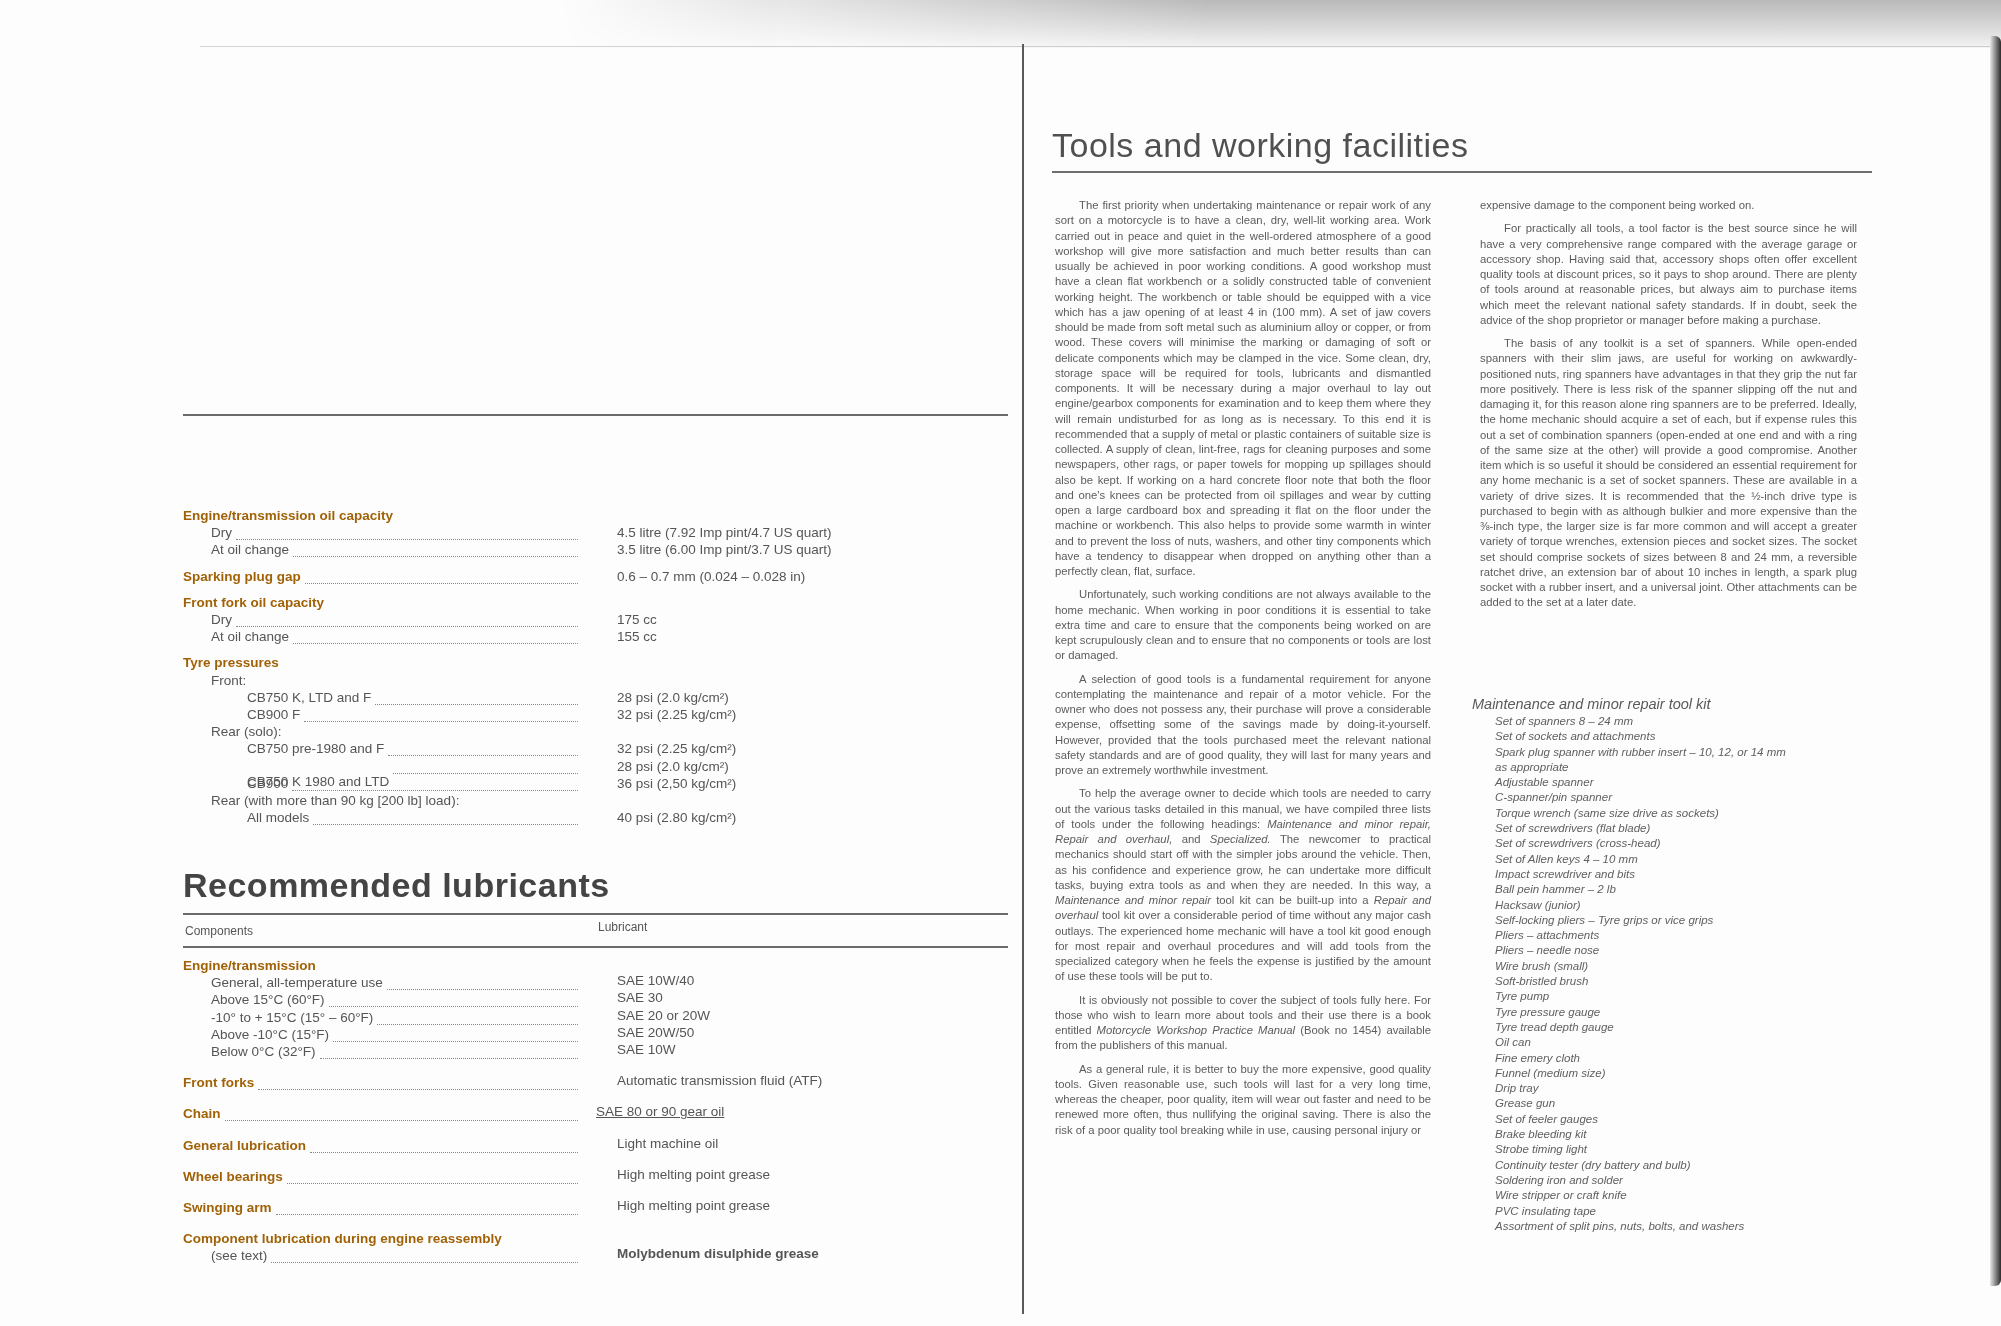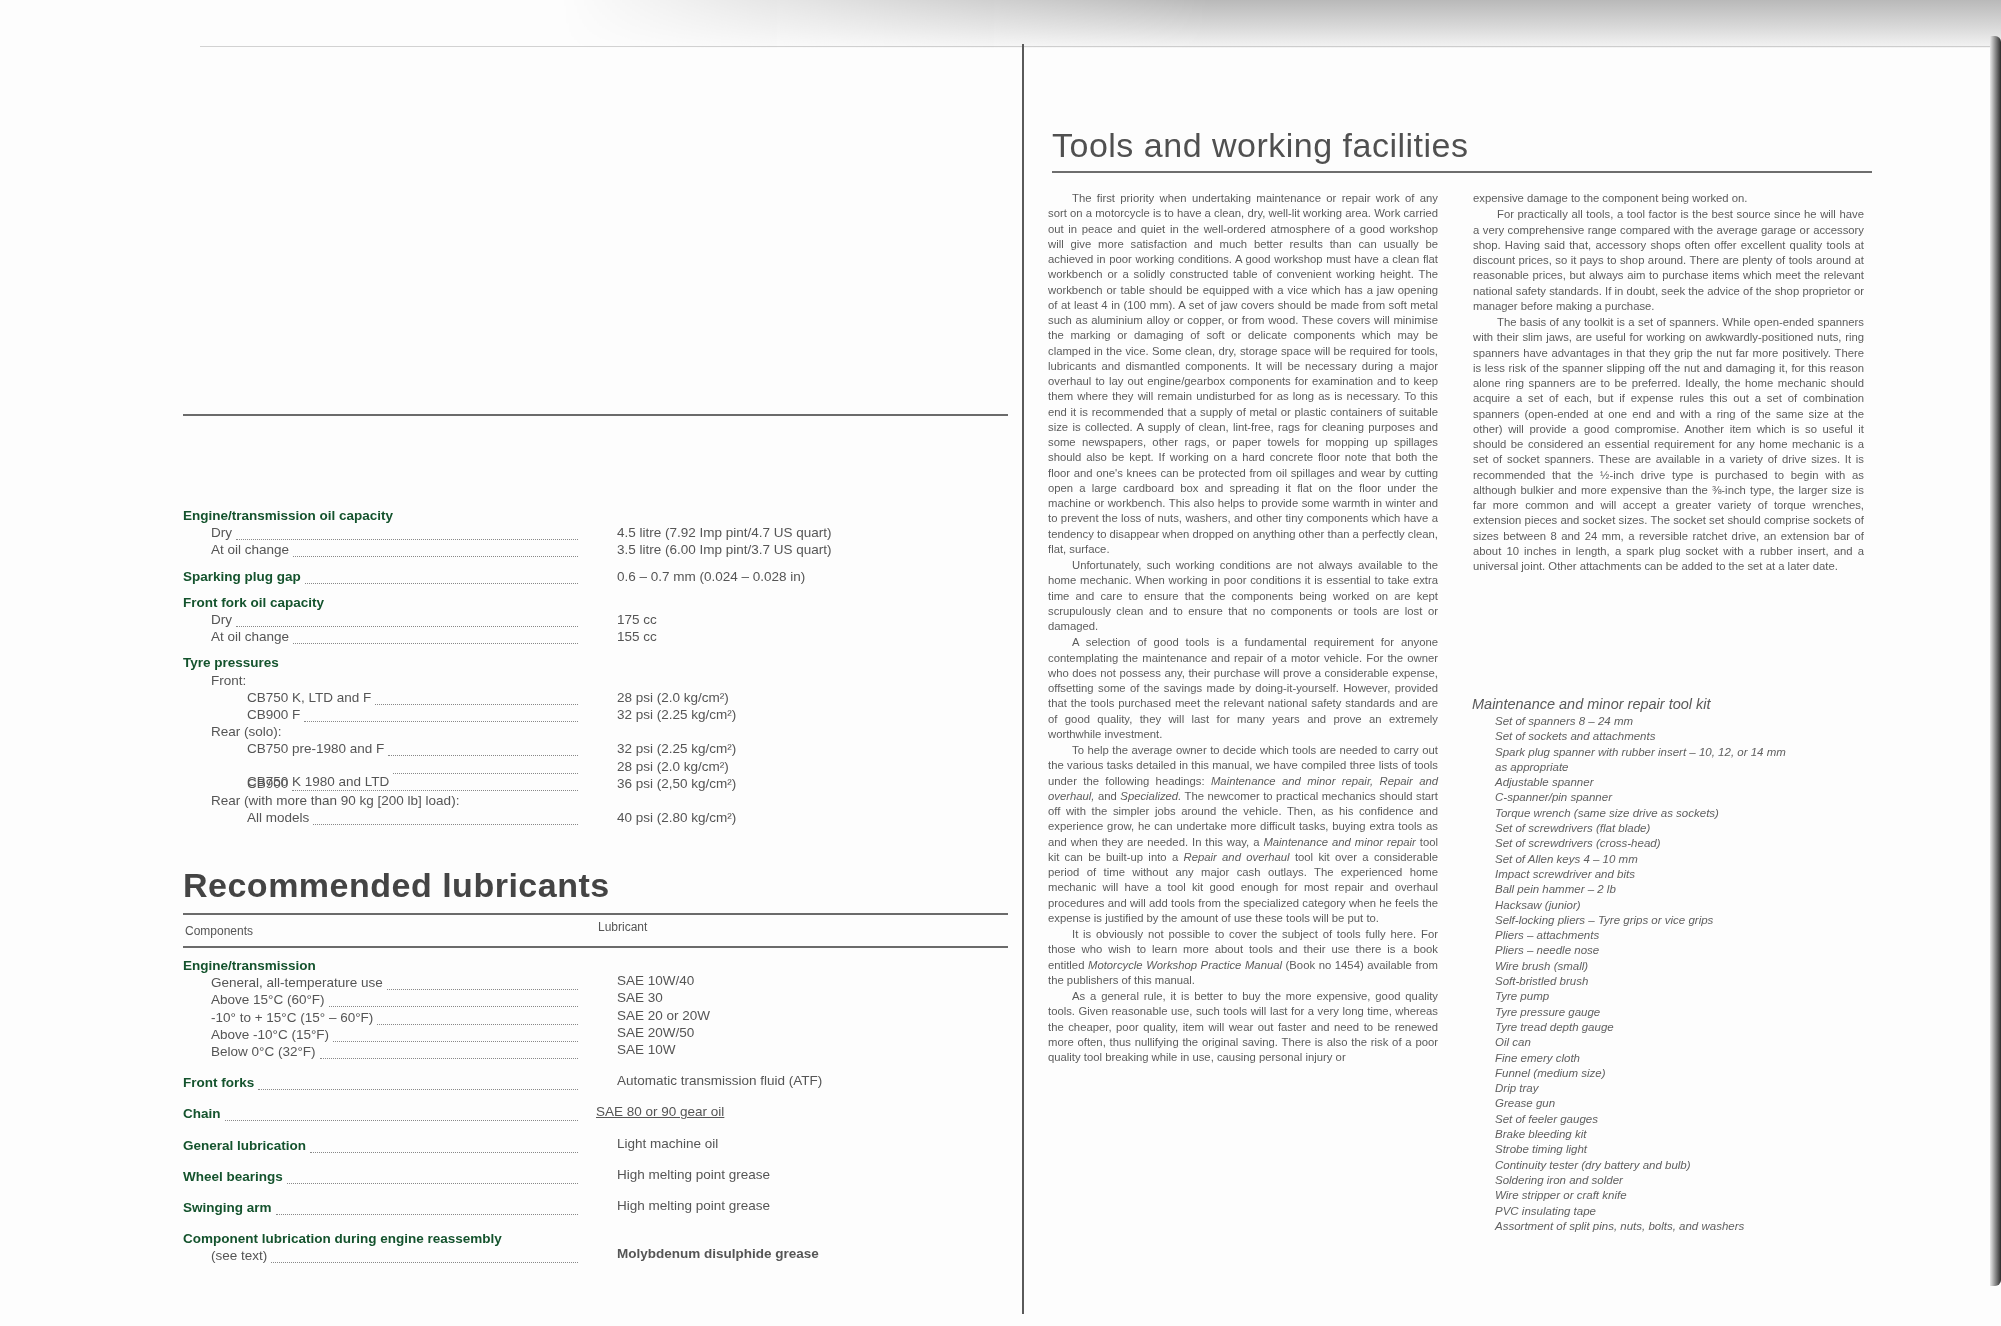--- a/index.html
+++ b/index.html
@@ -23,28 +23,28 @@
 
   
   .left { position: absolute; left: 183px; top: 404px; width: 825px; }
   .h1 { font-size: 33px; line-height: 39px; color: #444; letter-spacing: 0.5px; margin: 0; font-weight: normal; }
   .h1.bold { font-weight: bold; }
   .rule { height: 2px; background: #6b6b6b; margin: 0; }
   .spec { position: absolute; font-size: 13.5px; color: #555; }
   .spec .lbl { position: absolute; white-space: nowrap; }
   .spec .dots { position: absolute; border-bottom: 1px dotted #888; height: 0; }
   .spec .val { position: absolute; white-space: nowrap; }
-  .grouph { font-weight: bold; color: #14532d; }
+  .grouph { font-weight: bold; color: #a16207; }
   .colh { font-size: 12px; color: #555; position: absolute; }
 
   
   .rtitle { position: absolute; left: 1052px; top: 126px; font-size: 34px; color: #505050; letter-spacing: 0.5px; white-space: nowrap; }
   .rrule { position: absolute; left: 1052px; top: 171px; width: 820px; height: 2px; background: #6e6e6e; }
   .col { position: absolute; font-size: 11.3px; line-height: 15.25px; color: #5c5c5c; text-align: justify; }
-  .col p { margin: 1px; text-indent: 24px; }
+  .col p { margin: 8px; text-indent: 24px; }
   .col p.noind { text-indent: 0; }
   .col em { font-style: italic; }
   .kit-title { position: absolute; left: 1472px; top: 696px; font-size: 14.5px; font-style: italic; color: #5a5a5a; white-space: nowrap; }
   .kit { position: absolute; left: 1495px; top: 714px; font-size: 11.5px; line-height: 15.3px; font-style: italic; color: #606060; }
   .kit div { white-space: nowrap; }
 </style>
 </head>
 <body>
 
 <div class="spread">

